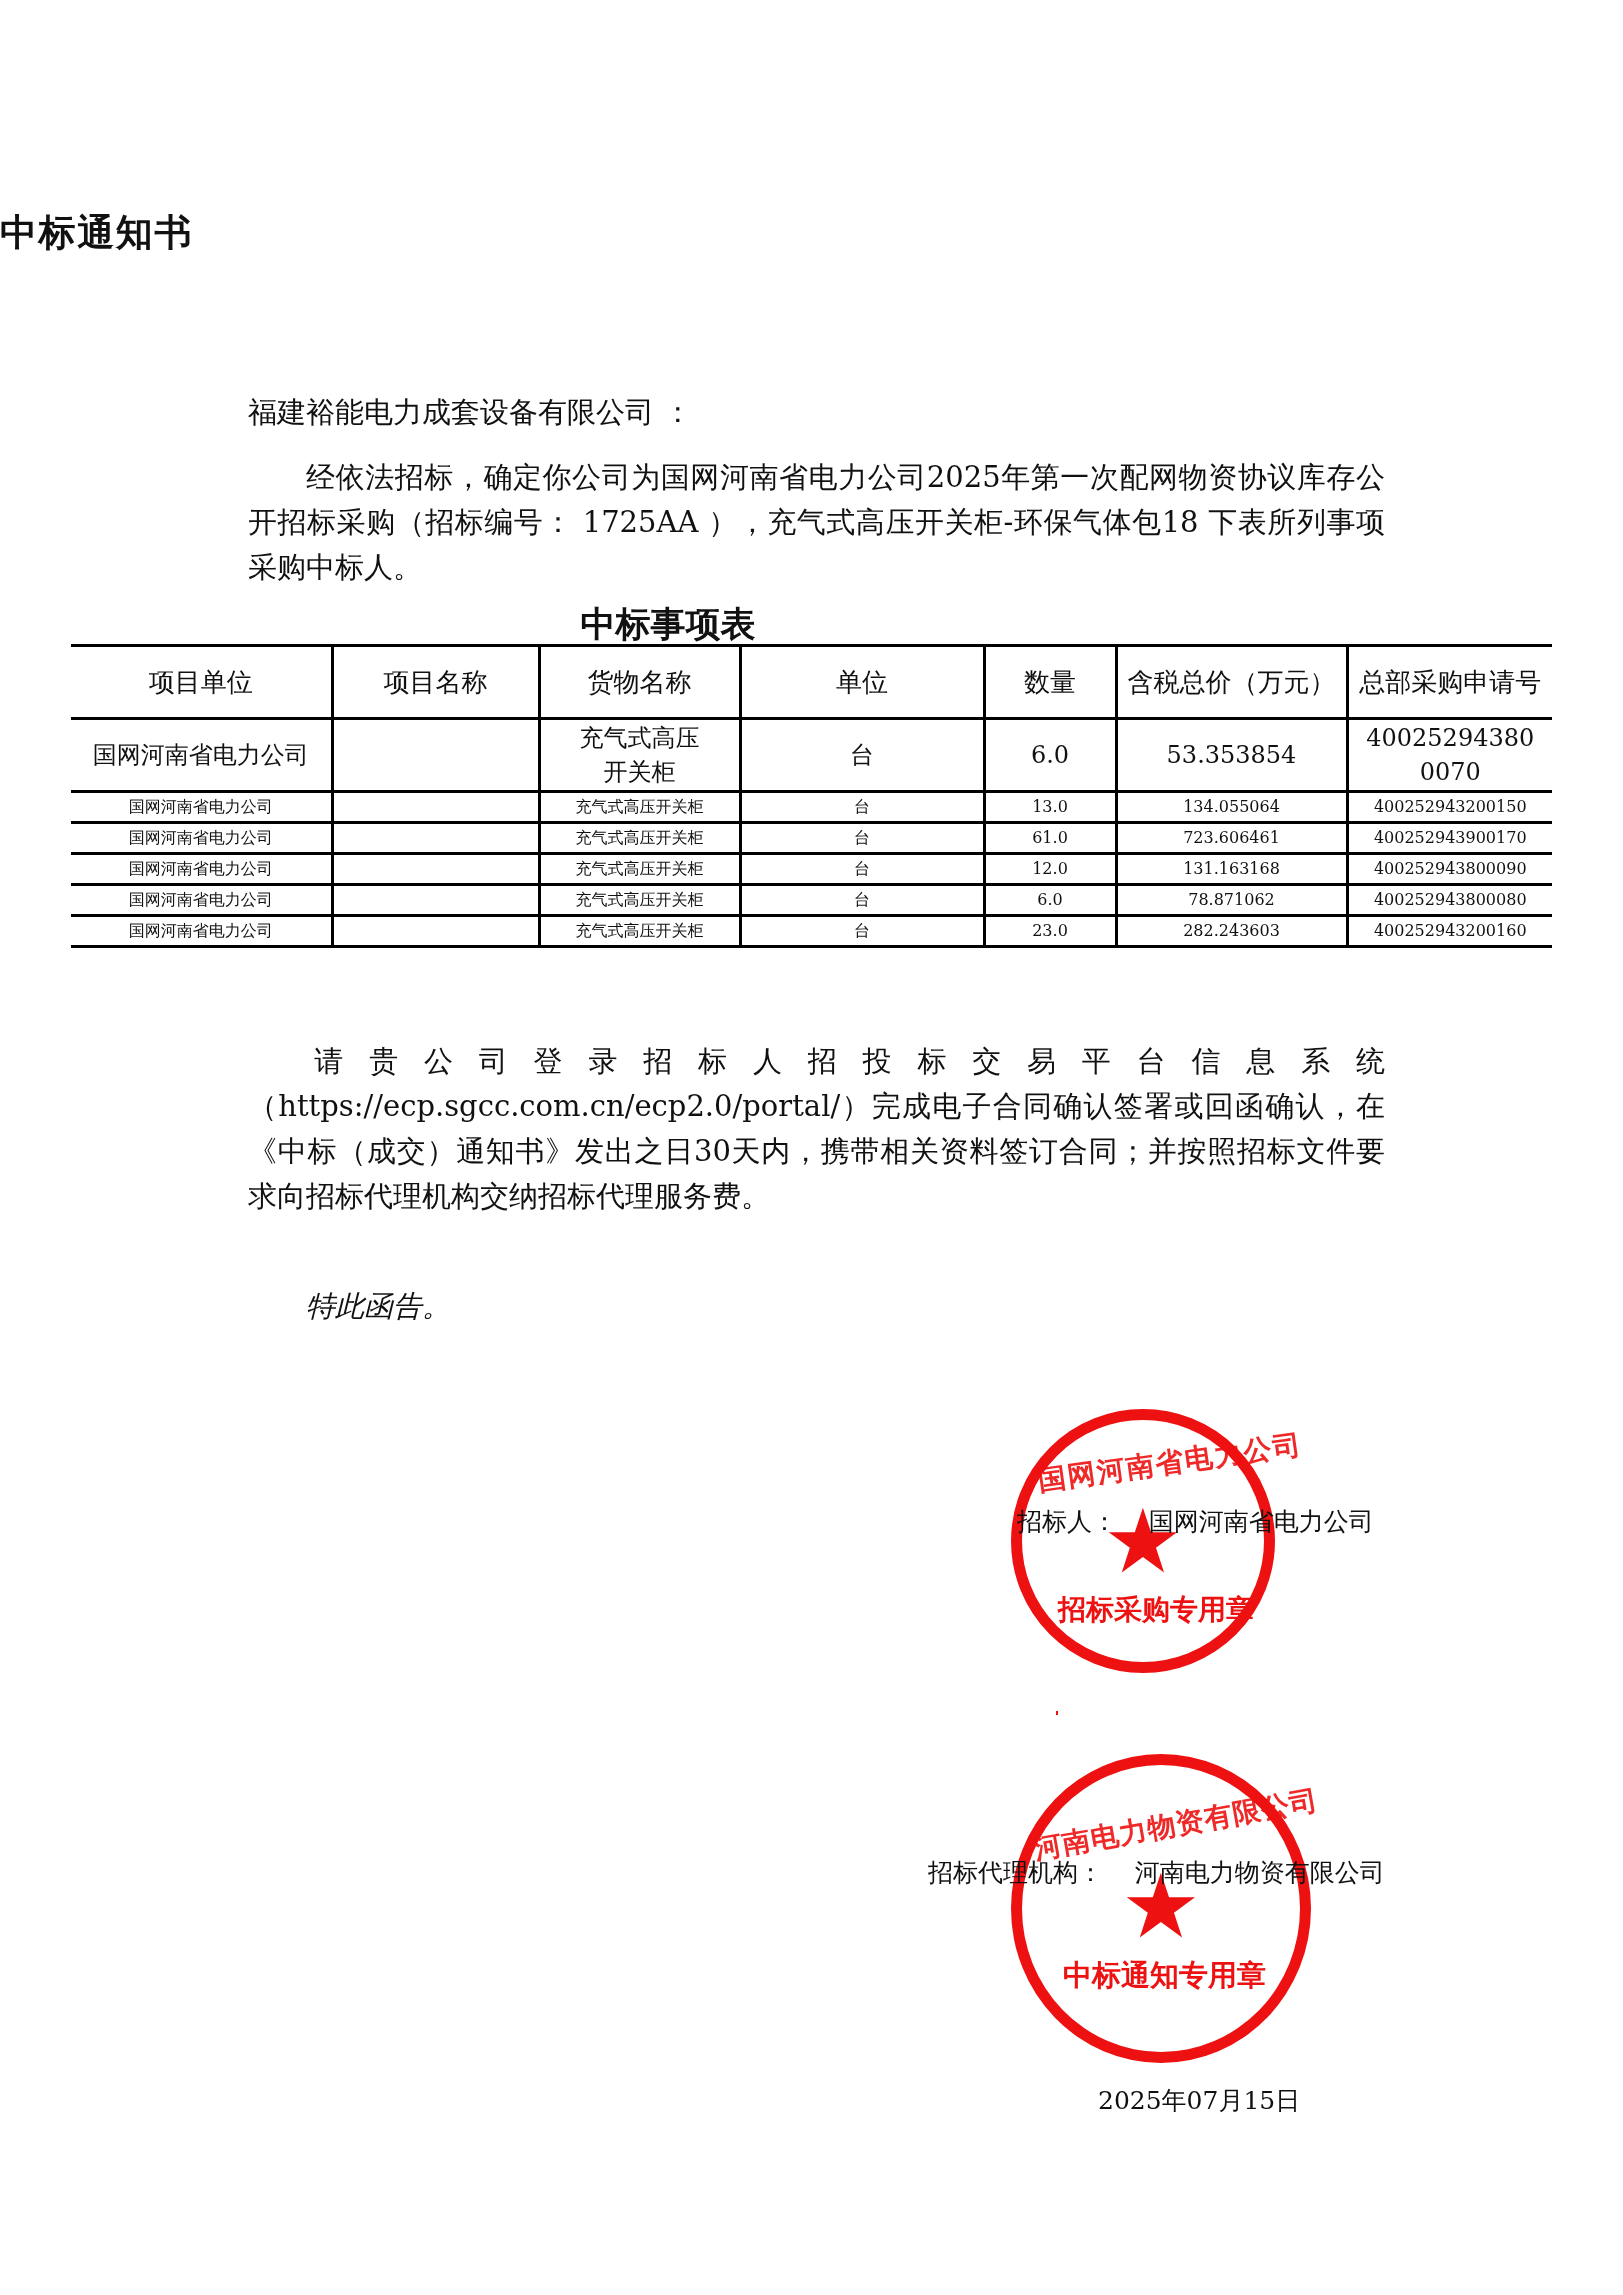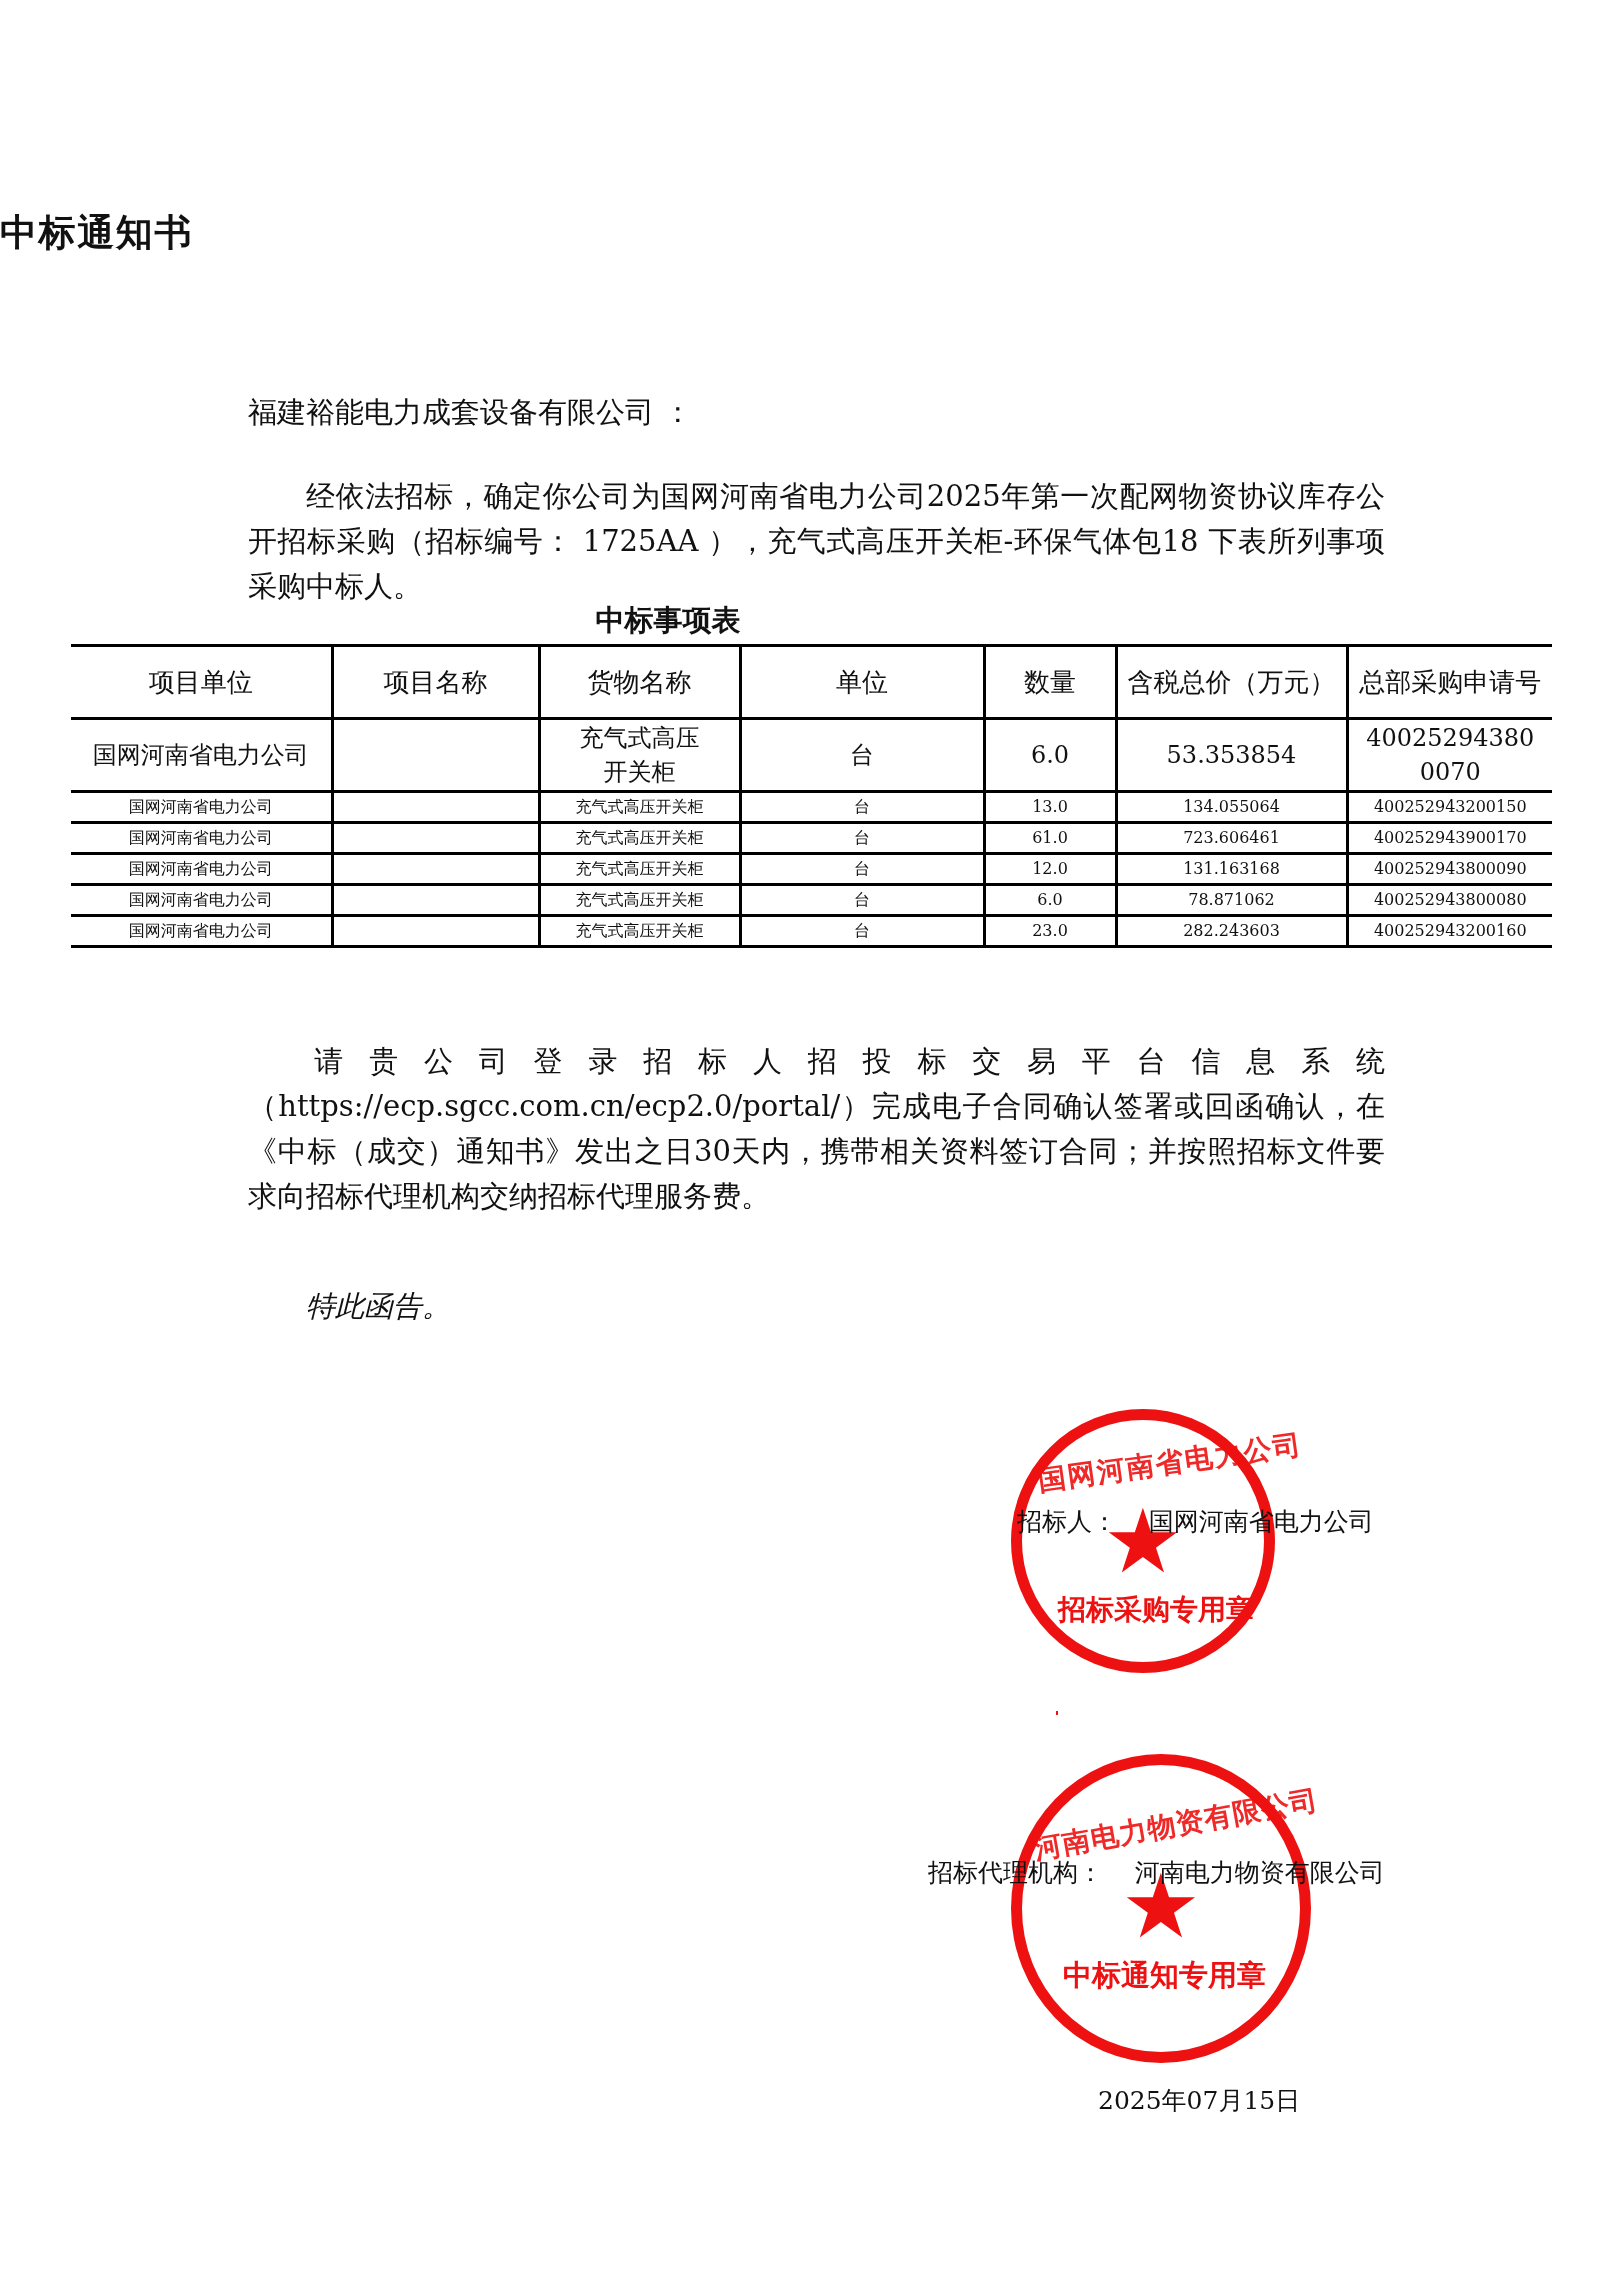--- a/index.html
+++ b/index.html
@@ -1,22 +1,22 @@
 <!DOCTYPE html>
 <html style="font-size:13px"><head>
 <meta charset="utf-8">
 <style>
   html, body { margin: 0; padding: 0; background: #ffffff; }
   body { width: 1624px; height: 2295px; position: relative; overflow: hidden; color: #111; font-family: "DejaVu Serif", "Liberation Serif", serif; }
   .abs { position: absolute; }
   .title { left: 0; width: 1624px; top: 208px; text-align: left; font-size: 37px; font-weight: bold; letter-spacing: 1.6px; font-family: "DejaVu Sans", sans-serif; }
   .para { left: 248px; width: 1137px; font-size: 29px; line-height: 45px; }
   .addressee { top: 390px; }
-  .body1 { top: 474px; text-indent: 58px; text-align: justify; }
-  .table-title { left: 0; width: 1336px; top: 601px; text-align: center; font-size: 29px; font-weight: bold; font-family: "DejaVu Sans", sans-serif; }
+  .body1 { top: 455px; text-indent: 58px; text-align: justify; }
+  .table-title { left: 0; width: 1336px; top: 601px; text-align: center; font-size: 35px; font-weight: bold; font-family: "DejaVu Sans", sans-serif; }
   table.items { position: absolute; left: 71px; top: 644px; width: 1481px; border-collapse: collapse; table-layout: fixed; }
   table.items th, table.items td { border-top: 3.2px solid #000; border-bottom: 3.2px solid #000; border-left: 3.2px solid #000; border-right: 3.2px solid #000; text-align: center; vertical-align: middle; padding: 0 4.9px; font-weight: normal; }
   table.items th:first-child, table.items td:first-child { border-left: none; }
   table.items th:last-child, table.items td:last-child { border-right: none; margin-left: 35px; }
   table.items thead th { height: 70px; font-size: 26px; line-height: 34px; font-family: "DejaVu Sans", sans-serif; }
   table.items tr.big td { height: 70px; font-size: 24px; line-height: 34px; }
   table.items tr.big td.cjk { font-family: "DejaVu Sans", sans-serif; }
   table.items tr.small td { height: 28px; font-size: 16px; line-height: 19.5px; }
   table.items tr.small td.cjk { font-family: "DejaVu Sans", sans-serif; }
   .body2 { top: 1039px; text-align: justify; }

